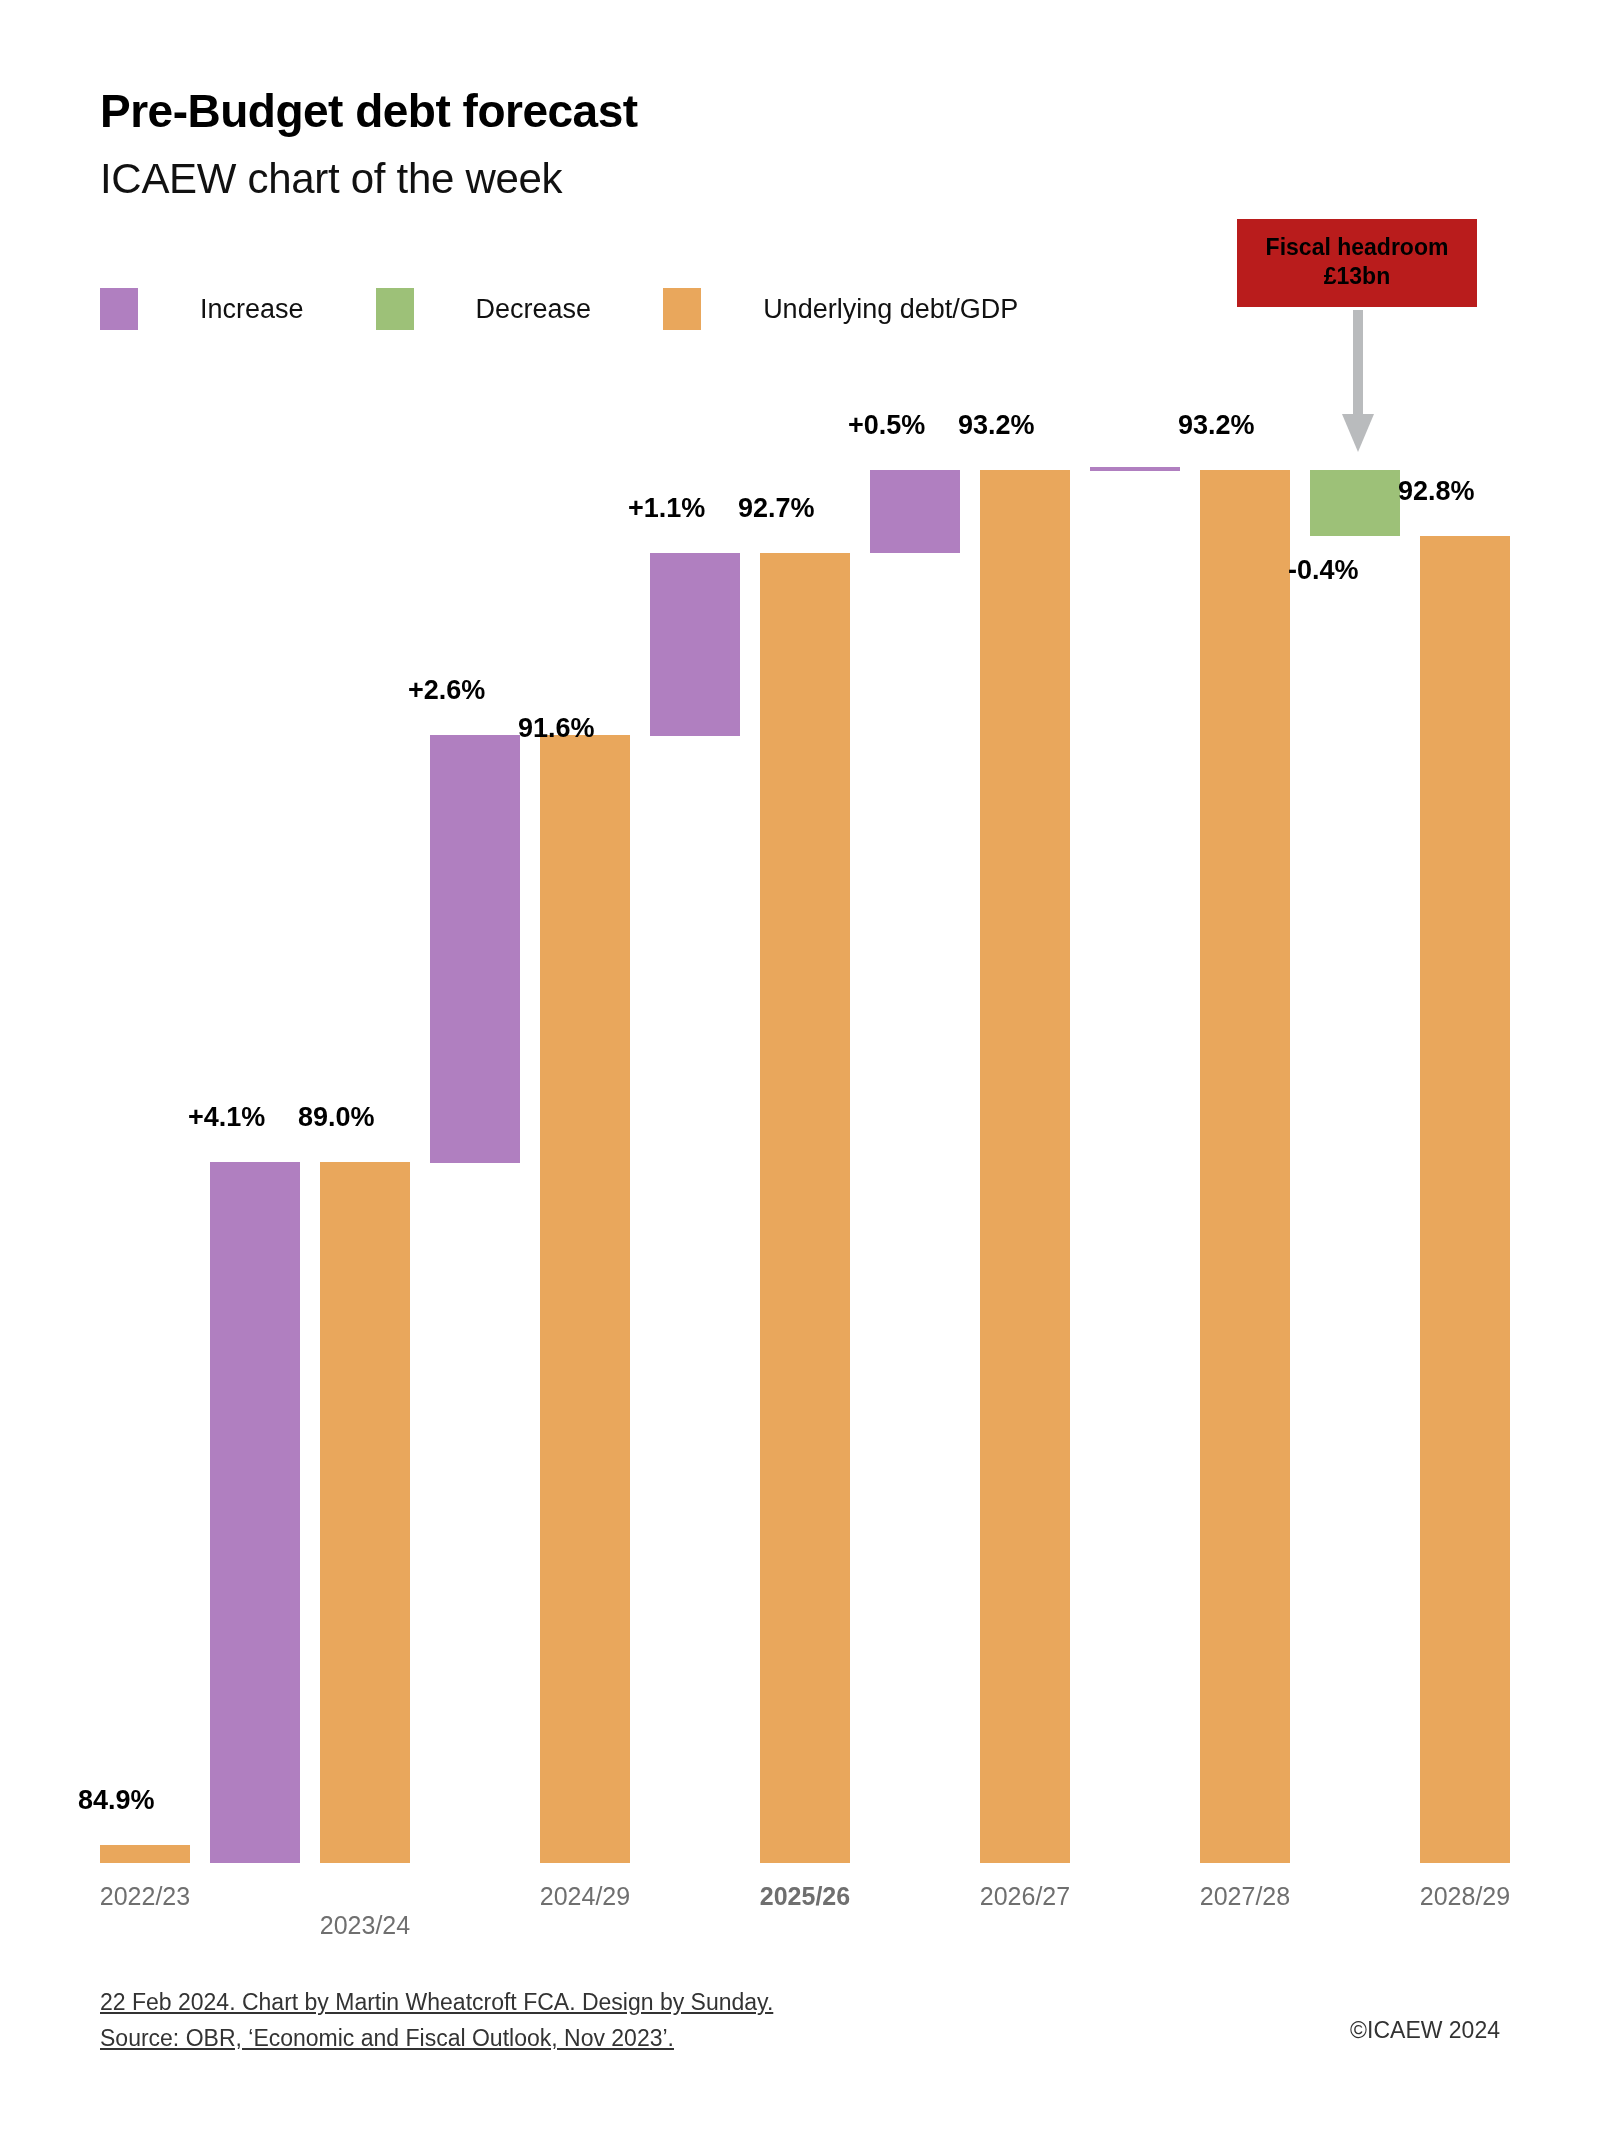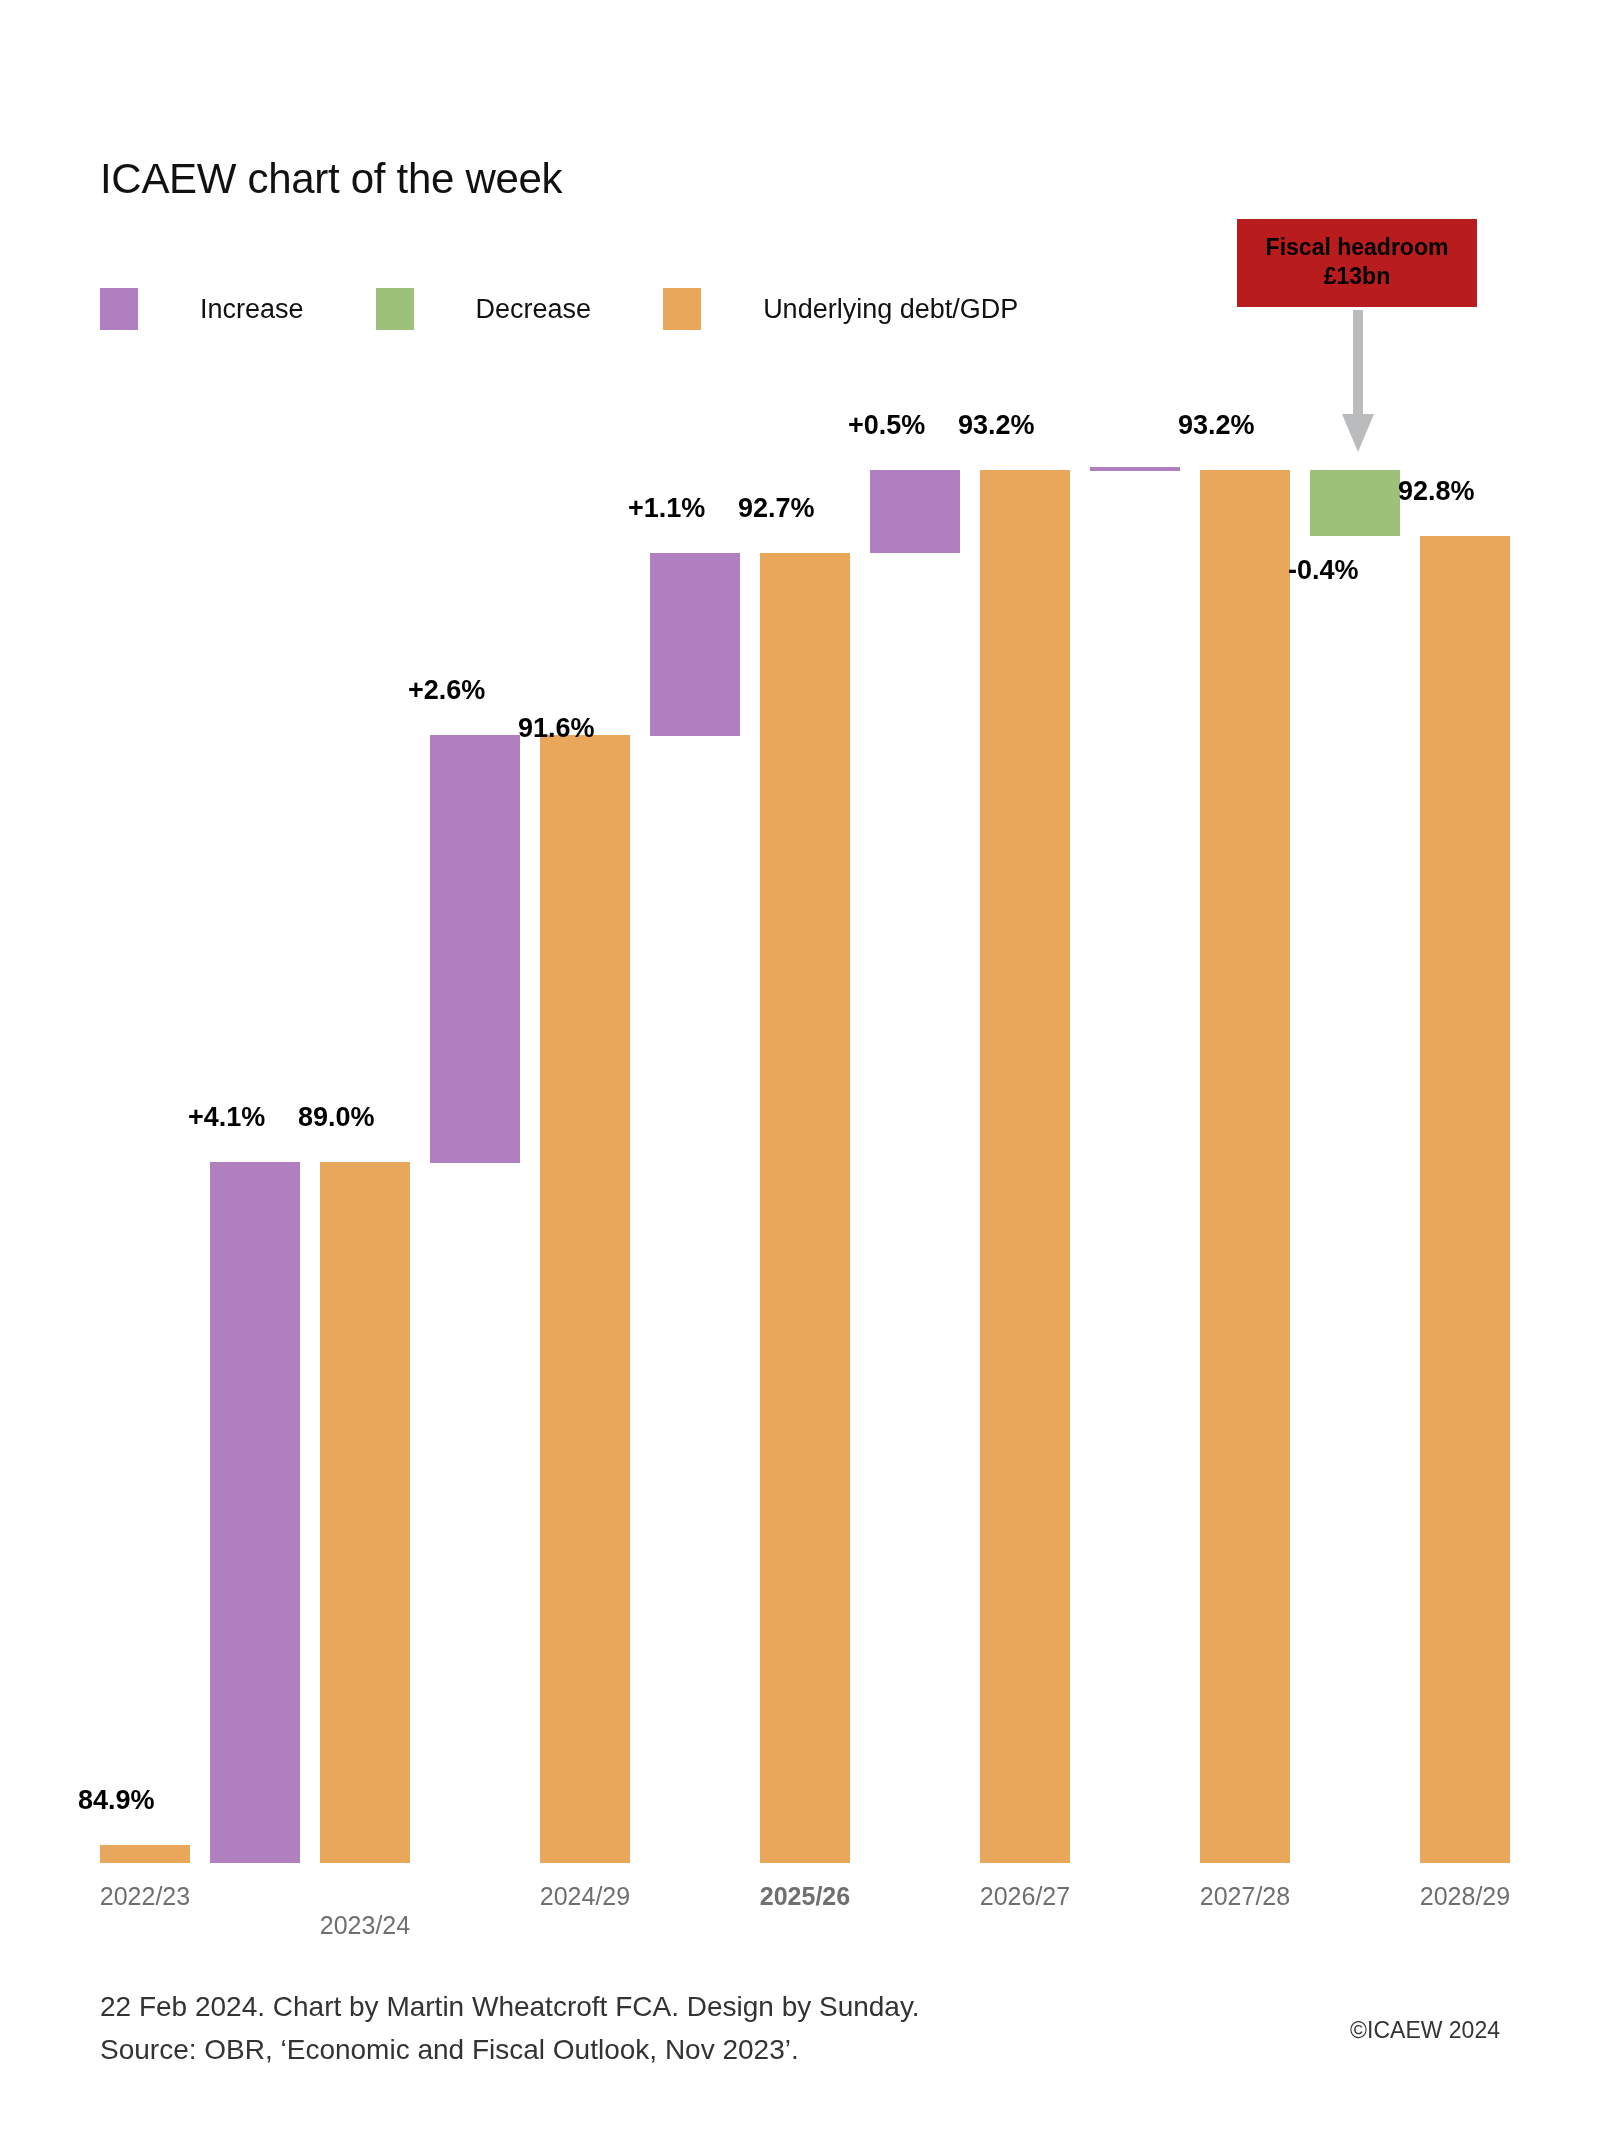--- a/index.html
+++ b/index.html
@@ -59,32 +59,33 @@
   }
   .xlabel{
     position:absolute;
     font-size:25px;color:#6f6f6f;
     text-align:center;white-space:nowrap;
   }
 
   
   .footer{
     position:absolute;left:100px;top:1985px;
-    font-size:28px;line-height:1.55;color:#333;
+    font-size:23px;line-height:1.55;color:#333;text-decoration:underline;
   }
   .copyright{
     position:absolute;right:100px;top:2017px;
     font-size:23px;color:#333;white-space:nowrap;
   }
 </style>
 </head>
 <body>
 
 <div class="page">
 
+  <div class="title">Pre-Budget debt forecast</div>
   <div class="subtitle">ICAEW chart of the week</div>
 
   <div class="legend" id="legend">
       <div class="legend-item">
         <span class="legend-swatch" style="background: rgb(176, 127, 192);"></span>
         <span class="legend-label">Increase</span>
       </div>
       <div class="legend-item">
         <span class="legend-swatch" style="background: rgb(157, 193, 120);"></span>
         <span class="legend-label">Decrease</span>

